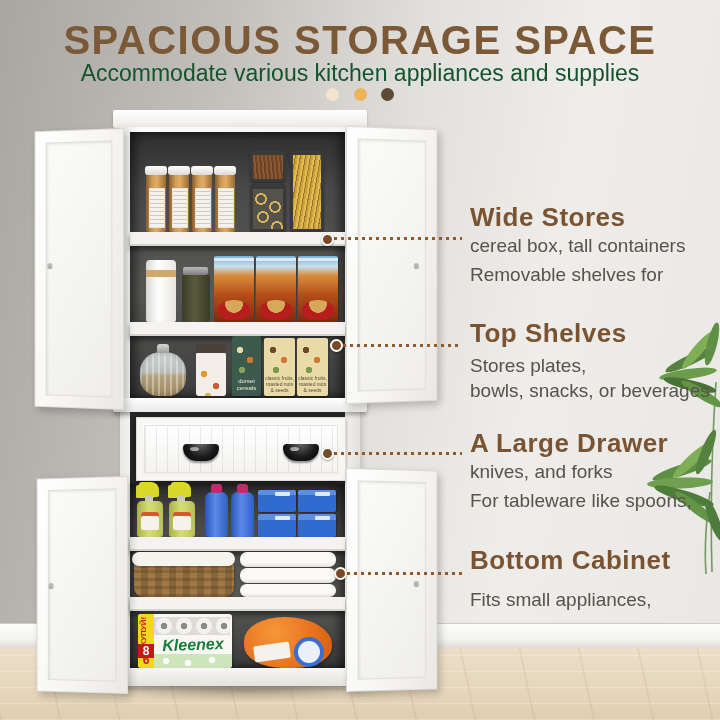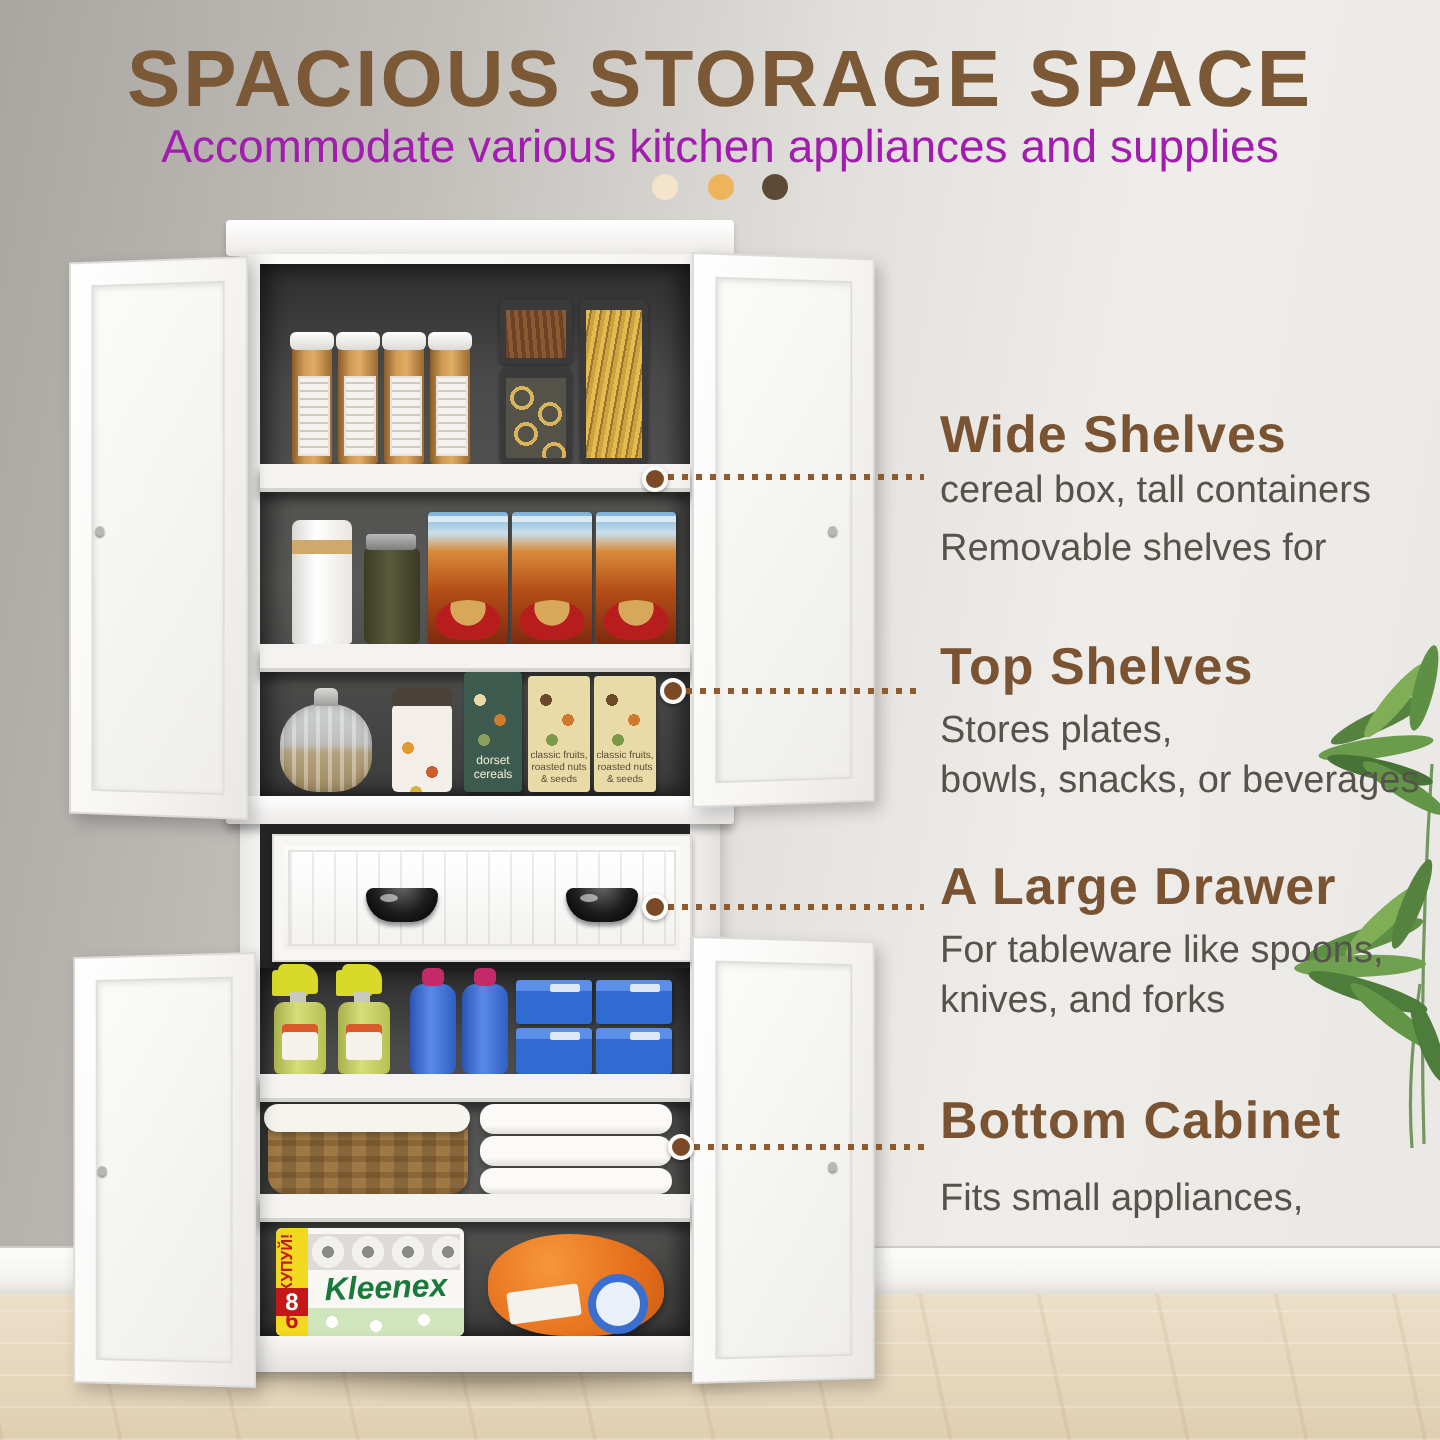--- a/index.html
+++ b/index.html
@@ -18,21 +18,21 @@
       repeating-linear-gradient(78deg,rgba(150,118,78,.10) 0 2px,rgba(0,0,0,0) 2px 58px),
       repeating-linear-gradient(0deg,rgba(255,255,255,.22) 0 1px,rgba(0,0,0,0) 1px 16px),
       linear-gradient(180deg,#ecdfc9 0%,#e6d7bd 55%,#dfceb1 100%);}
   .cab-shadow{left:92px;top:680px;width:310px;height:22px;border-radius:50%;
     background:radial-gradient(ellipse,rgba(60,45,30,.30) 0%,rgba(60,45,30,0) 70%);}
 
   
   .title{left:0;top:18px;width:720px;text-align:center;
     font-size:40px;font-weight:bold;letter-spacing:1.5px;color:#7b5836;}
   .subtitle{left:0;top:60px;width:720px;text-align:center;
-    font-size:23px;color:#a21caf;}
+    font-size:23px;color:#14532d;}
   .dots{left:0;top:87px;width:720px;text-align:center;}
   .dots span{display:inline-block;width:13px;height:13px;border-radius:50%;margin:0 5px;}
   .crown{left:113px;top:110px;width:254px;height:18px;
     background:linear-gradient(180deg,#ffffff,#eceae8);
     box-shadow:0 2px 3px rgba(0,0,0,.18);border-radius:2px;}
   .carcass{left:120px;top:127px;width:240px;height:558px;
     background:linear-gradient(90deg,#e9e8e6,#fbfbfa 8%,#f6f5f3 92%,#e2e1df);
     box-shadow:2px 3px 6px rgba(0,0,0,.15);}
   .interior{left:130px;width:215px;
     background:linear-gradient(180deg,#2e2e2e 0%,#4a4a4a 22%,#585856 60%,#3c3c3c 100%);
@@ -339,32 +339,32 @@
   <div class="abs dotline" style="left:334px;top:237px;width:128px"></div>
   <div class="abs marker" style="left:321px;top:233px"></div>
   <div class="abs dotline" style="left:343px;top:344px;width:119px"></div>
   <div class="abs marker" style="left:330px;top:339px"></div>
   <div class="abs dotline" style="left:334px;top:452px;width:128px"></div>
   <div class="abs marker" style="left:321px;top:447px"></div>
   <div class="abs dotline" style="left:347px;top:572px;width:115px"></div>
   <div class="abs marker" style="left:334px;top:567px"></div>
 
   <div class="abs" style="left:470px;top:202px">
-    <div class="callout-title">Wide Shelves</div>
+    <div class="callout-title">Wide Stores</div>
     <div class="callout-body">cereal box, tall containers</div>
     <div class="callout-body" style="margin-top:4px">Removable shelves for</div>
   </div>
   <div class="abs" style="left:470px;top:318px">
     <div class="callout-title">Top Shelves</div>
     <div class="callout-body" style="margin-top:4px">Stores plates,</div>
     <div class="callout-body">bowls, snacks, or beverages</div>
   </div>
   <div class="abs" style="left:470px;top:428px">
     <div class="callout-title">A Large Drawer</div>
+    <div class="callout-body">knives, and forks</div>
     <div class="callout-body" style="margin-top:4px">For tableware like spoons,</div>
-    <div class="callout-body">knives, and forks</div>
   </div>
   <div class="abs" style="left:470px;top:545px">
     <div class="callout-title">Bottom Cabinet</div>
     <div class="callout-body" style="margin-top:11px">Fits small appliances,</div>
   </div>
 
 </div>
 
 </body></html>

